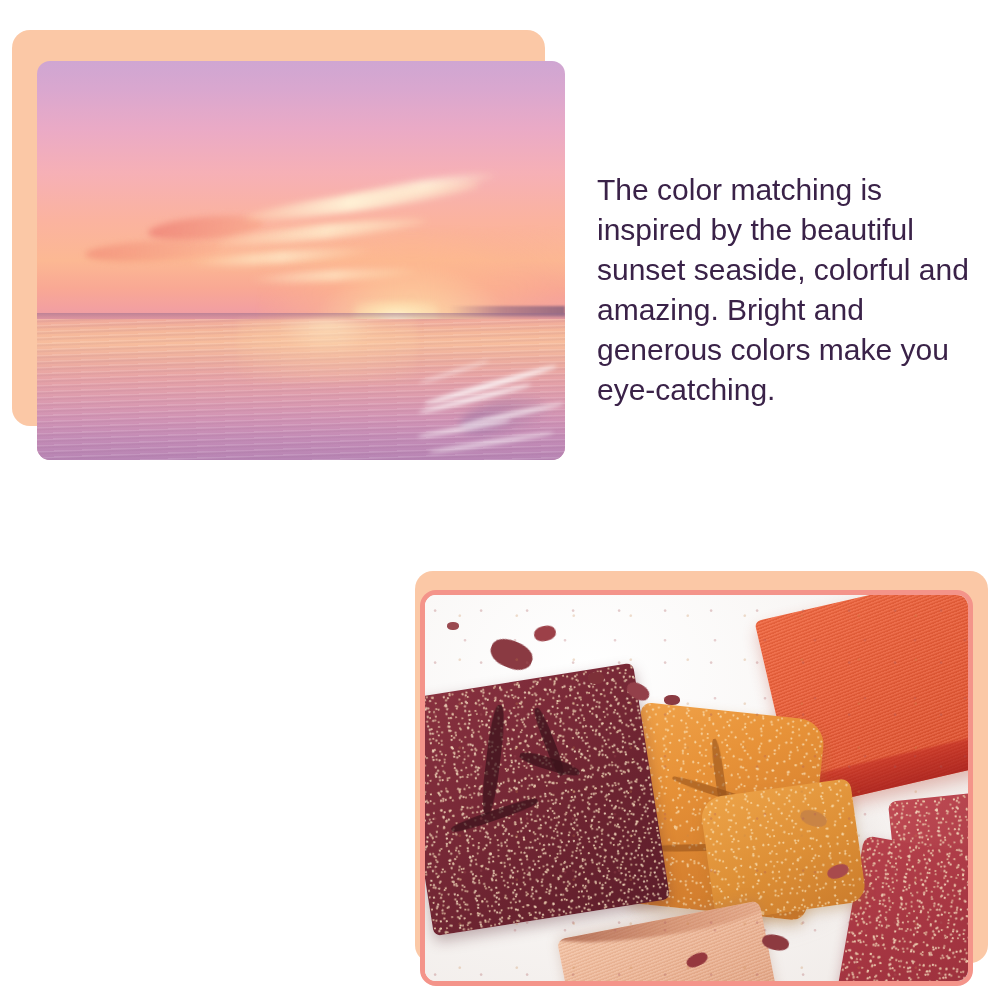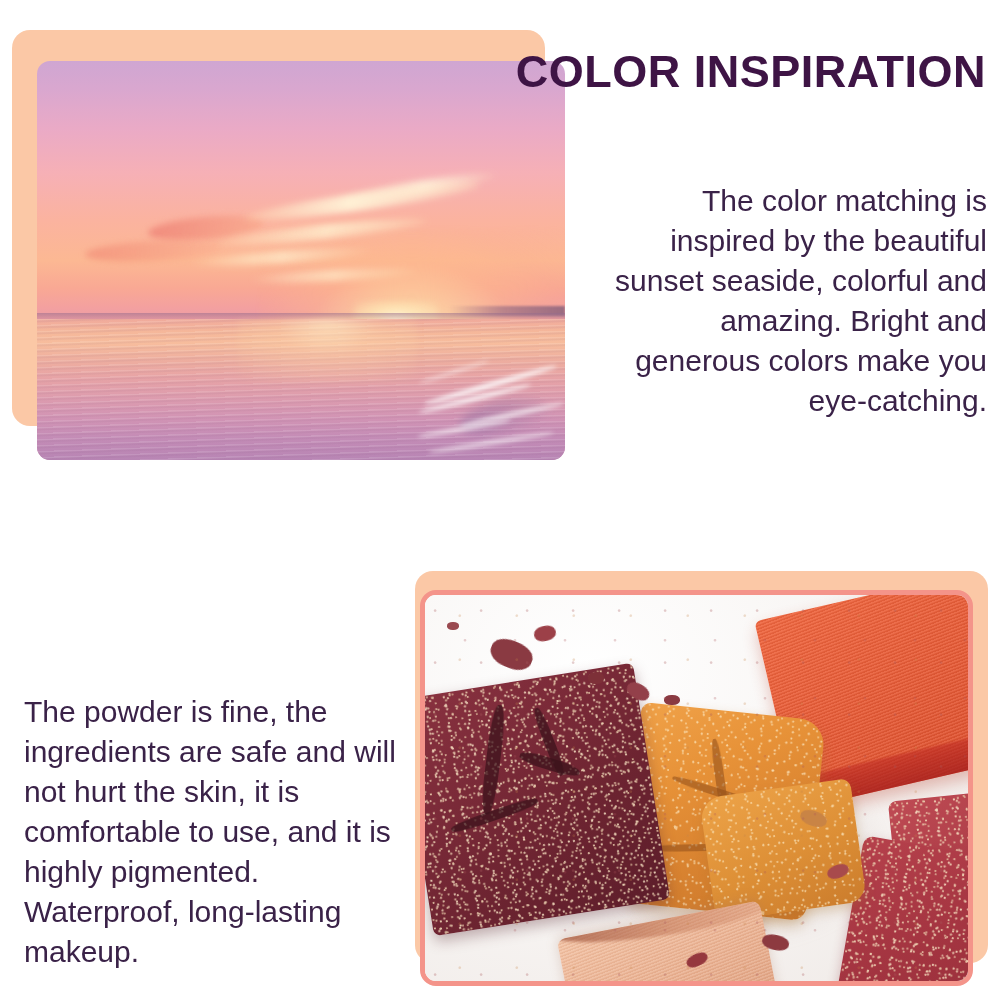--- a/index.html
+++ b/index.html
@@ -46,23 +46,22 @@
   .body-copy {
     position: absolute;
     color: #3a2248;
     font-family: "Liberation Sans", sans-serif;
     font-size: 30px;
     line-height: 40px;
     z-index: 6;
   }
   #copy-color-inspiration {
     left: 597px;
-    top: 151px;
+    top: 140px;
     width: 390px;
-    text-align: right;
   }
   #copy-soft-powder {
     left: 24px;
     top: 662px;
     width: 382px;
   }
 
   
   .peach-plate {
     position: absolute;
@@ -535,21 +534,20 @@
       <div class="foam-dark"></div>
       <div class="wave wv6"></div>
       <div class="wave wv1"></div>
       <div class="wave wv2"></div>
       <div class="wave wv3"></div>
       <div class="wave wv4"></div>
       <div class="wave wv5"></div>
     </div>
   </div>
 
-  <h1 class="section-title" id="title-color-inspiration">COLOR INSPIRATION</h1>
 
   <p class="body-copy" id="copy-color-inspiration">The color matching is inspired by the beautiful sunset seaside, colorful and amazing. Bright and generous colors make you eye-catching.</p>
 
   <div class="peach-plate" id="plate-two"></div>
 
   <div class="photo" id="photo-powder">
     <div class="powder-canvas"></div>
     <div class="surface-shadow"></div>
 
     <div class="pan pan-coral">
@@ -596,15 +594,14 @@
     <div class="crumb cb5"></div>
     <div class="crumb cb6"></div>
     <div class="crumb cb7"></div>
     <div class="crumb cb8"></div>
     <div class="crumb cb9"></div>
     <div class="crumb cb10"></div>
     <div class="dust"></div>
   </div>
 
 
-  <p class="body-copy" id="copy-soft-powder">The powder is fine, the ingredients are safe and will not hurt the skin, it is comfortable to use, and it is highly pigmented. Waterproof, long-lasting makeup.</p>
 
 </div>
 
 </body></html>

